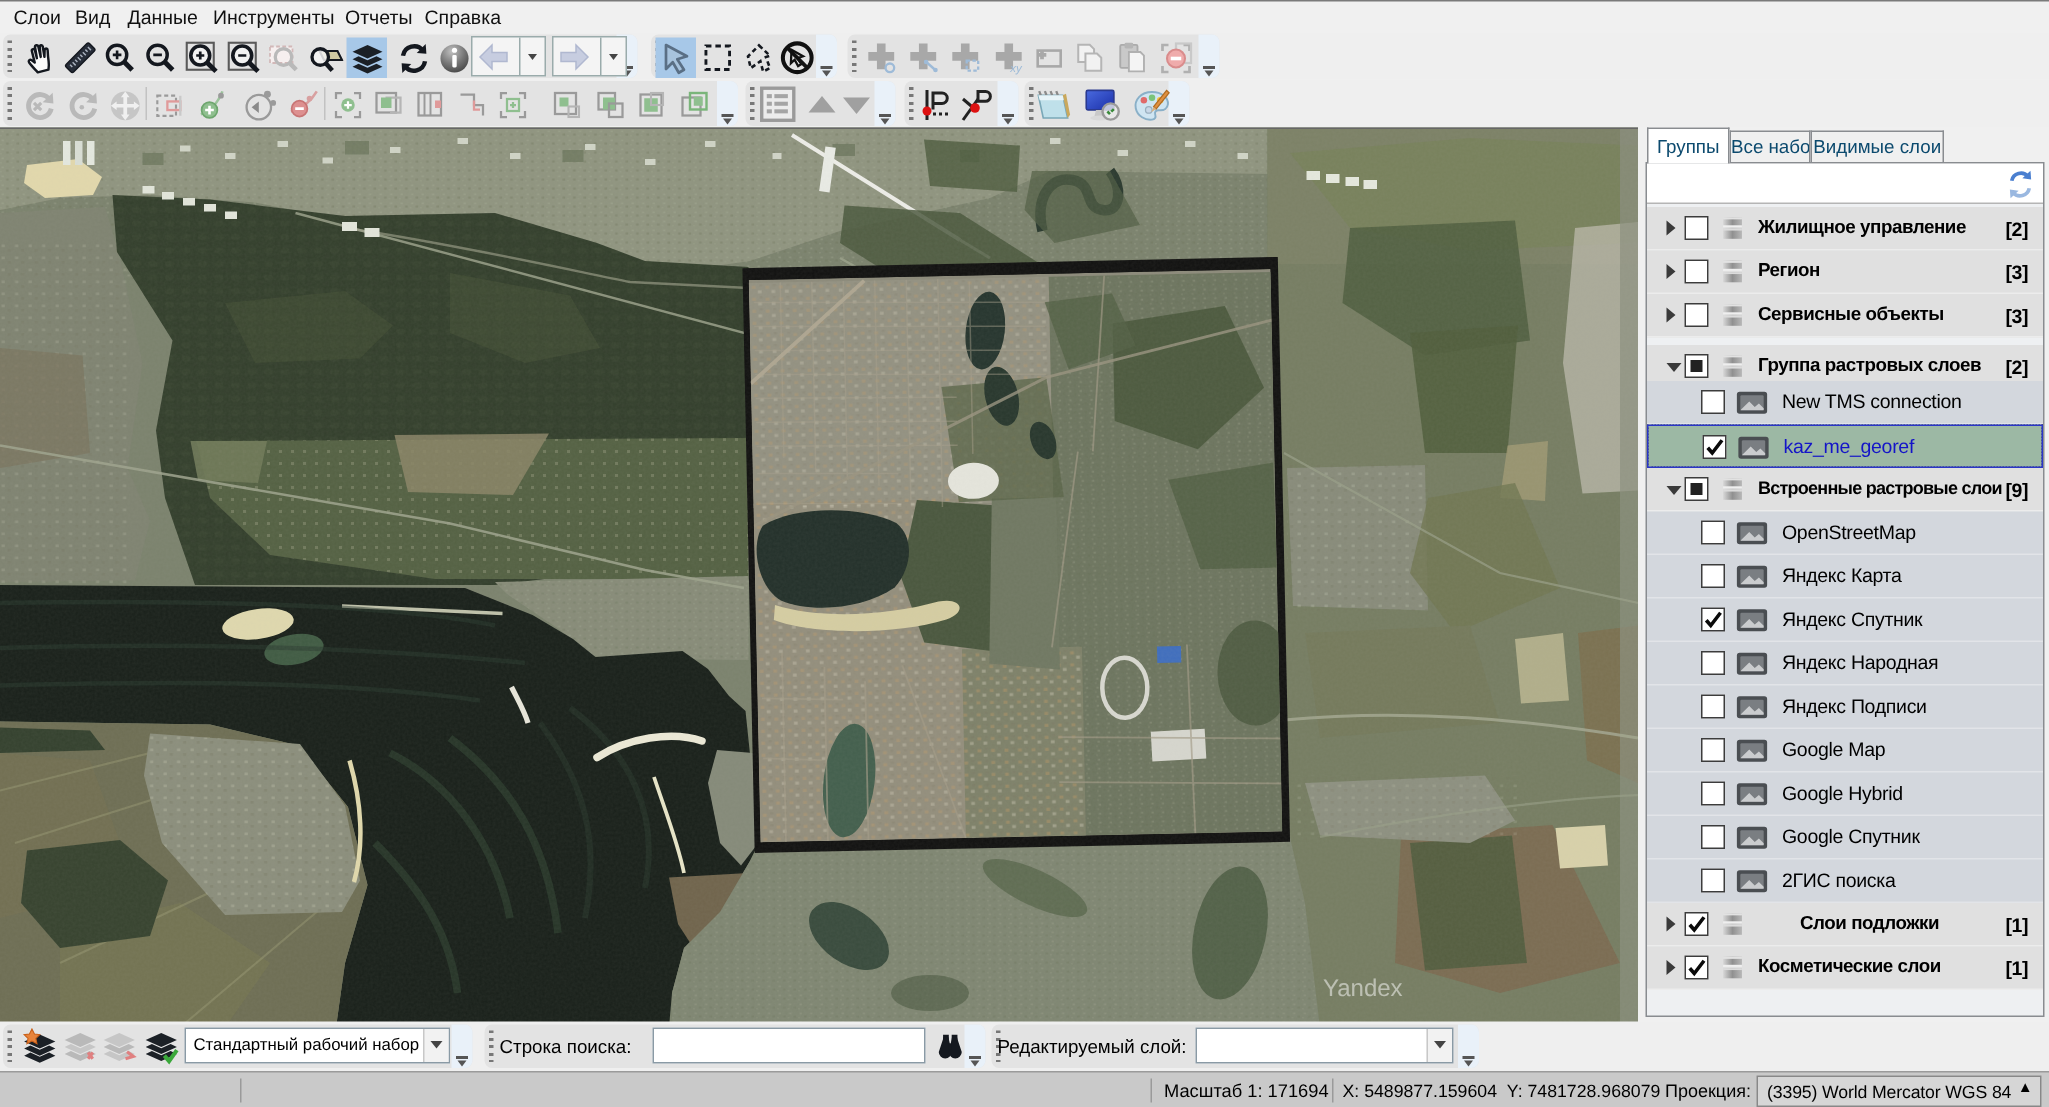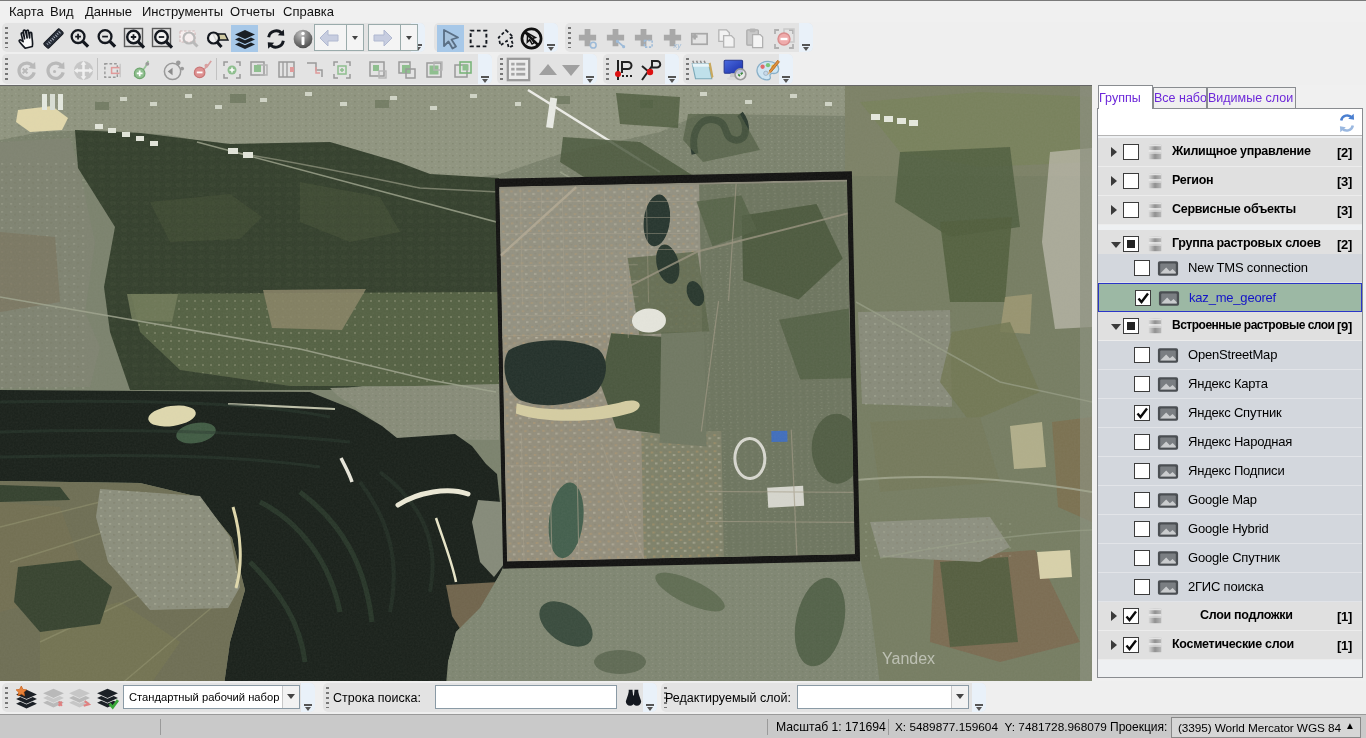--- a/index.html
+++ b/index.html
@@ -19,21 +19,21 @@
  background-image:repeating-linear-gradient(to bottom,#777 0 2px,transparent 2px 5px);}
 .ovf:after{content:"";position:absolute;left:3px;bottom:6px;width:8px;height:2px;background:#555;}
 .ovf:before{content:"";position:absolute;left:4px;bottom:1px;border-left:3px solid transparent;border-right:3px solid transparent;border-top:4px solid #555;}
 .ticon{position:absolute;top:2px;width:27px;height:27px;display:flex;align-items:center;justify-content:center;}
 .ticon.sel{background:#a7c8e8;}
 .ticon2{position:absolute;top:3px;width:26px;height:26px;display:flex;align-items:center;justify-content:center;}
 
 #map{position:absolute;left:0;top:84px;width:1092px;height:596px;background:#77806b;border-top:1px solid #666;}
 
 #panel{position:absolute;left:1092px;top:84px;width:274px;height:596px;background:#f0f0f0;}
-.tab{position:absolute;top:2px;height:21px;background:#f0f0f0;border:1px solid #898c90;border-bottom:none;font-size:12.5px;color:#6d28d9;text-align:left;padding-top:3px;white-space:nowrap;overflow:hidden;}
+.tab{position:absolute;top:2px;height:21px;background:#f0f0f0;border:1px solid #898c90;border-bottom:none;font-size:12.5px;color:#0c4a6e;text-align:center;padding-top:3px;white-space:nowrap;overflow:hidden;}
 .tab.active{background:#fff;top:0;height:24px;padding-top:5px;z-index:3;}
 #treebox{position:absolute;left:5px;top:23px;width:266px;height:570px;border:1px solid #898c90;background:#eef0f2;overflow:hidden;}
 #searchrow{position:absolute;left:0px;top:0px;width:264px;height:27px;background:#fff;border-bottom:1px solid #b5b5b5;}
 .trw{position:absolute;left:0;width:264px;height:29px;font-size:13px;color:#000;white-space:nowrap;letter-spacing:-0.2px;}
 .trw .cnt{position:absolute;right:10px;top:7px;font-weight:bold;font-size:13px;}
 .grprow{background:#e0e0e0;border-bottom:1px solid #ececec;font-weight:bold;font-size:12.5px;letter-spacing:-0.3px;}
 .chdrow{background:#d3d7dd;border-bottom:1px solid #e2e4e8;}
 .selrow{background:#9cb8a4 !important;outline:1px solid #2a35c8;outline-offset:-1px;border:1px dotted #333 !important;}
 .cb{position:absolute;top:6px;width:16px;height:16px;background:#fff;border:1px solid #3c3c3c;}
 .exp{position:absolute;left:13px;top:9px;width:0;height:0;}
@@ -329,21 +329,21 @@
         </symbol>
 <symbol id="i-pic" viewBox="0 0 24 18">
           <rect x="1" y="1" width="22" height="16" rx="2" fill="#4a4e52"></rect>
           <rect x="3.5" y="3.5" width="17" height="11" rx="1" fill="#7a7e82"></rect>
           <path d="M3.5,14.5 L10,8 L14,12 L17,9.5 L20.5,13 L20.5,14.5 Z" fill="#caccce"></path>
         </symbol>
 </defs>
 </svg>
 
 <div id="menubar">
-  <span style="left:9px">Карта</span>
+  <span style="left:9px">Слои</span>
   <span style="left:50px">Вид</span>
   <span style="left:85px">Данные</span>
   <span style="left:142px">Инструменты</span>
   <span style="left:230px">Отчеты</span>
   <span style="left:283px">Справка</span>
 </div>
 
 <div id="trow1" class="trow">
  <div class="tgroup" style="left:2px;top:1px;width:423px;height:29px;">
   <div class="handle"></div>

